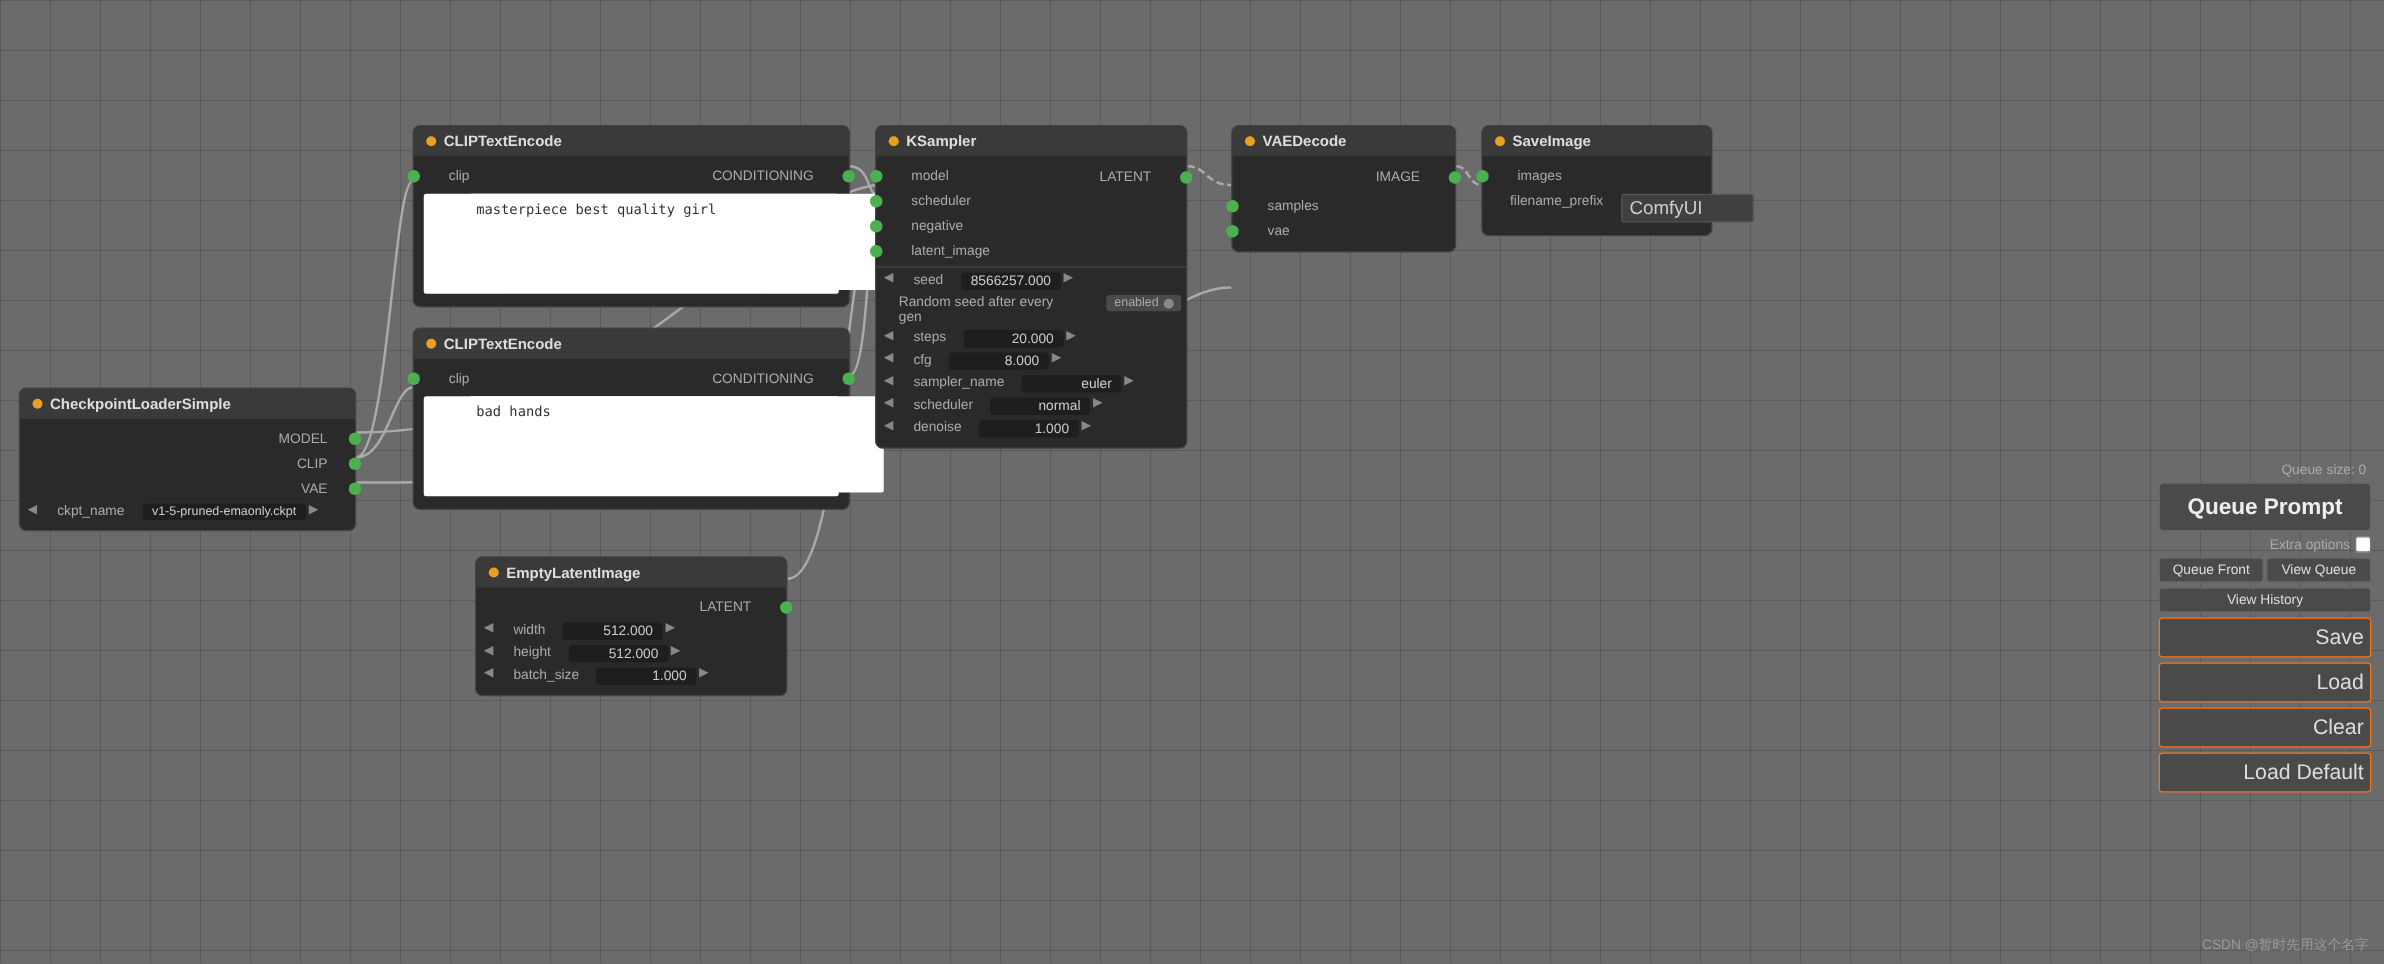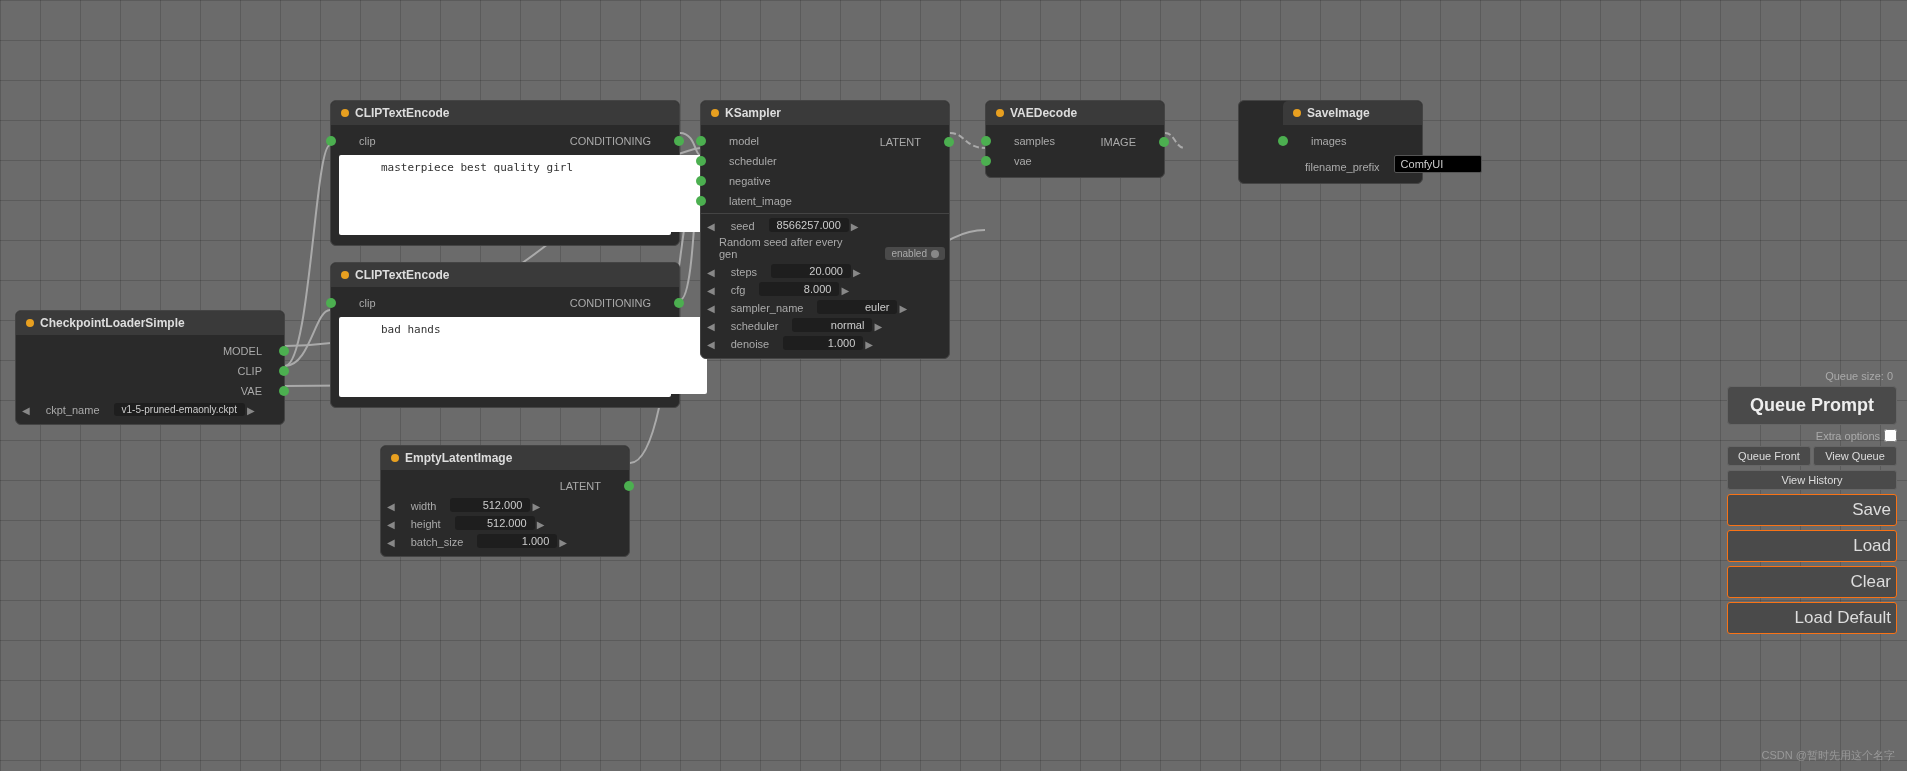--- a/index.html
+++ b/index.html
@@ -102,21 +102,21 @@
       padding: 6px;
       font-size: 11px;
       resize: none;
       outline: none;
       border-radius: 2px;
       margin-left: 36px;
     }
 
     .param-row {
       display: flex;
-      align-items: flex-end;
+      align-items: flex-start;
       padding: 2px 4px;
       position: relative;
     }
 
     .param-value {
       font-size: 11px;
       color: #ccc;
       background: #1e1e1e;
       border-radius: 3px;
       padding: 1px 8px;
@@ -171,24 +171,23 @@
 
     
     .node-vaedecode {
       left: 985px;
       top: 100px;
       width: 180px;
     }
 
     
     .node-saveimage {
-      left: 1238px;
+      left: 1185px;
       top: 100px;
       width: 185px;
-      padding-left: 44px;
     }
 
     
     .right-panel {
       position: absolute;
       right: 10px;
       top: 370px;
       width: 170px;
       display: flex;
       flex-direction: column;
@@ -276,27 +275,27 @@
       width: 100%;
       height: 100%;
       pointer-events: none;
     }
 
     .node-saveimage .param-row {
       padding: 4px 8px;
     }
 
     .filename-input {
-      background: #000000;
+      background: #404040;
       border: 1px solid #555;
       color: #ccc;
       padding: 2px 6px;
-      font-size: 11px;
+      font-size: 15px;
       border-radius: 2px;
-      width: 88px;
+      width: 106px;
     }
 
     .enabled-badge {
       background: #4a4a4a;
       color: #aaa;
       font-size: 10px;
       padding: 1px 6px;
       border-radius: 3px;
       display: inline-flex;
       align-items: center;
@@ -536,21 +535,21 @@
 </div>
 
 <div class="node node-vaedecode">
   <div class="node-header">
     <span class="dot"></span>
     <span>VAEDecode</span>
   </div>
   <div class="node-body">
     <div style="display:flex; justify-content:space-between; position:relative;">
       <div>
-        <div class="port-row" style="padding-left:14px;">
+        <div class="port-row" style="padding-left:14px;margin-top:24px;">
           <span class="port-dot left"></span>
           <span class="port-label">samples</span>
         </div>
         <div class="port-row" style="padding-left:14px;">
           <span class="port-dot left"></span>
           <span class="port-label">vae</span>
         </div>
       </div>
       <div class="port-row output" style="padding-right:14px; align-self:flex-start; padding-top:4px;">
         <span class="port-label right-align">IMAGE</span>

